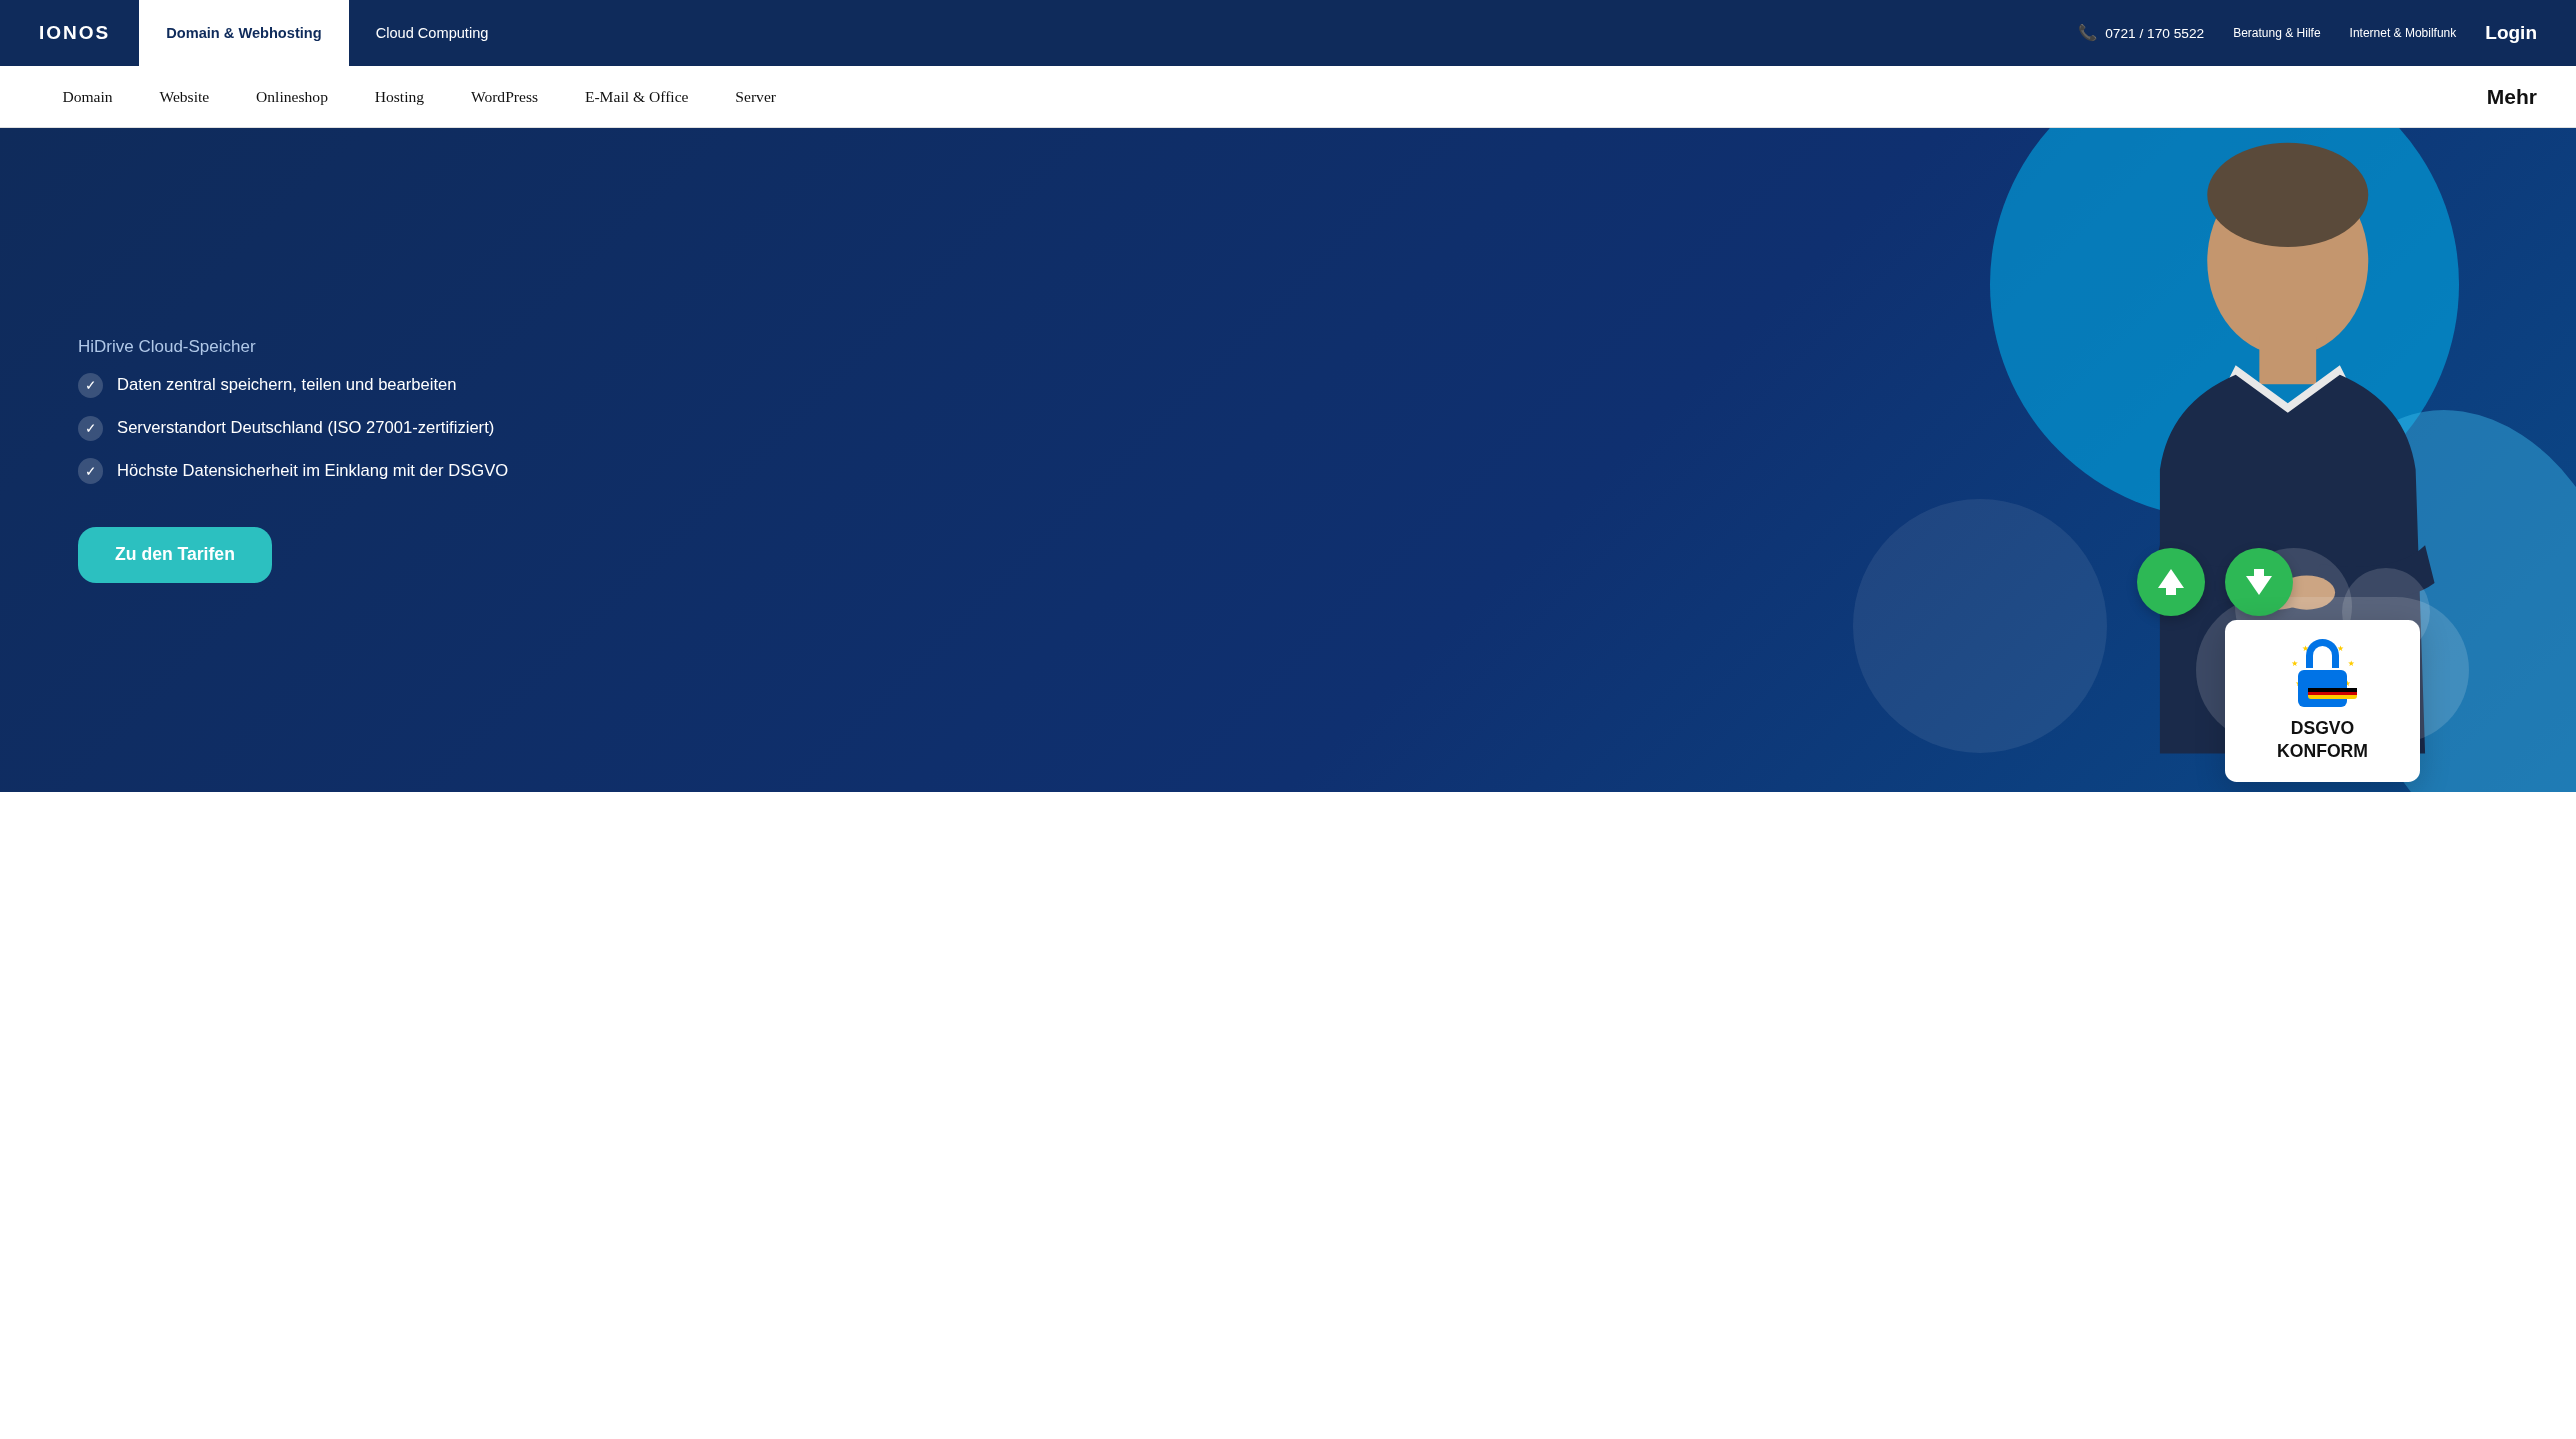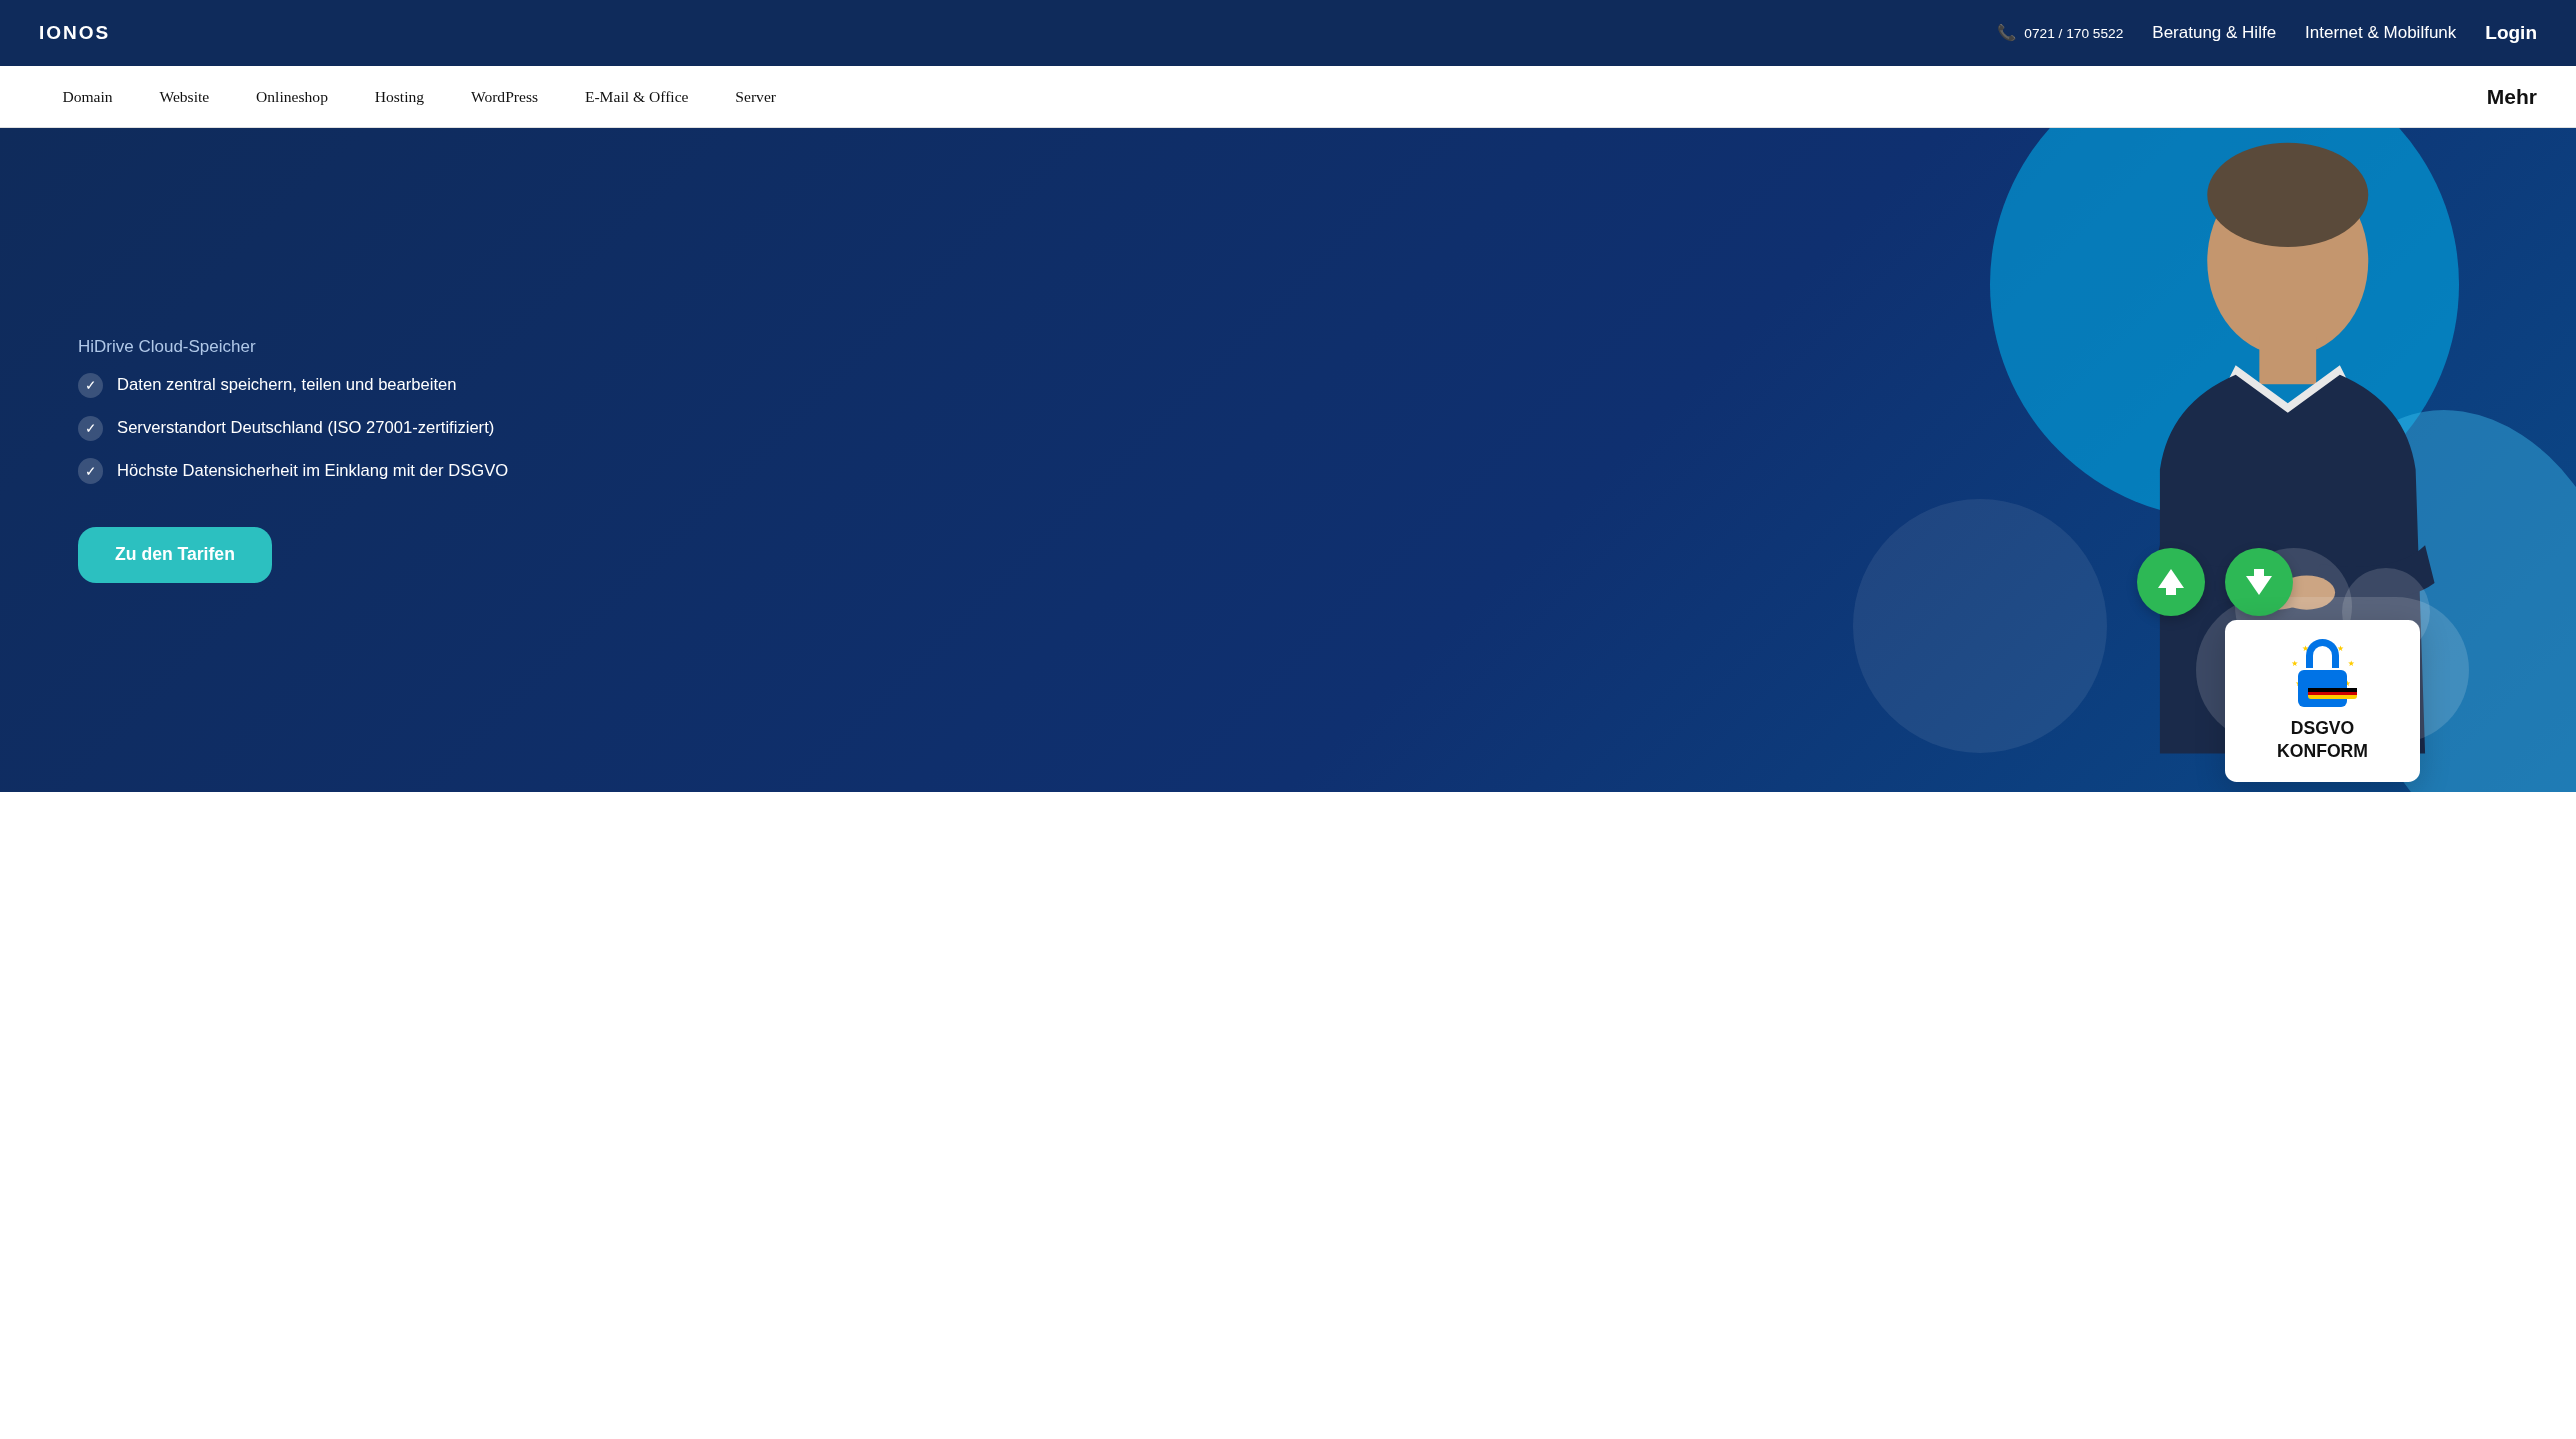--- a/index.html
+++ b/index.html
@@ -53,21 +53,21 @@
       align-items: center;
       gap: 7.8px;
       color: #fff;
       font-size: 13.7px;
     }
     .phone-icon {
       font-size: 15.6px;
     }
     .top-nav-link {
       color: #fff;
-      font-size: 17px;
+      font-size: 12px;
       cursor: pointer;
       text-decoration: none;
     }
     .top-nav-login {
       color: #fff;
       font-size: 19px;
       font-weight: bold;
       cursor: pointer;
       text-decoration: none;
     }
@@ -348,20 +348,24 @@
       background: rgba(255,255,255,0.15);
       border-radius: 50%;
     }
   </style>
 </head>
 <body>
 
 <nav class="top-nav">
   <div class="logo">IONOS</div>
 
+  <div class="top-nav-tabs">
+    <a class="top-nav-tab active">Domain &amp; Webhosting</a>
+    <a class="top-nav-tab">Cloud Computing</a>
+  </div>
 
   <div class="top-nav-right">
     <div class="top-nav-phone">
       <span class="phone-icon">📞</span>
       <span>0721 / 170 5522</span>
     </div>
     <a class="top-nav-link">Beratung &amp; Hilfe</a>
     <a class="top-nav-link">Internet &amp; Mobilfunk</a>
     <a class="top-nav-login">Login</a>
   </div>

